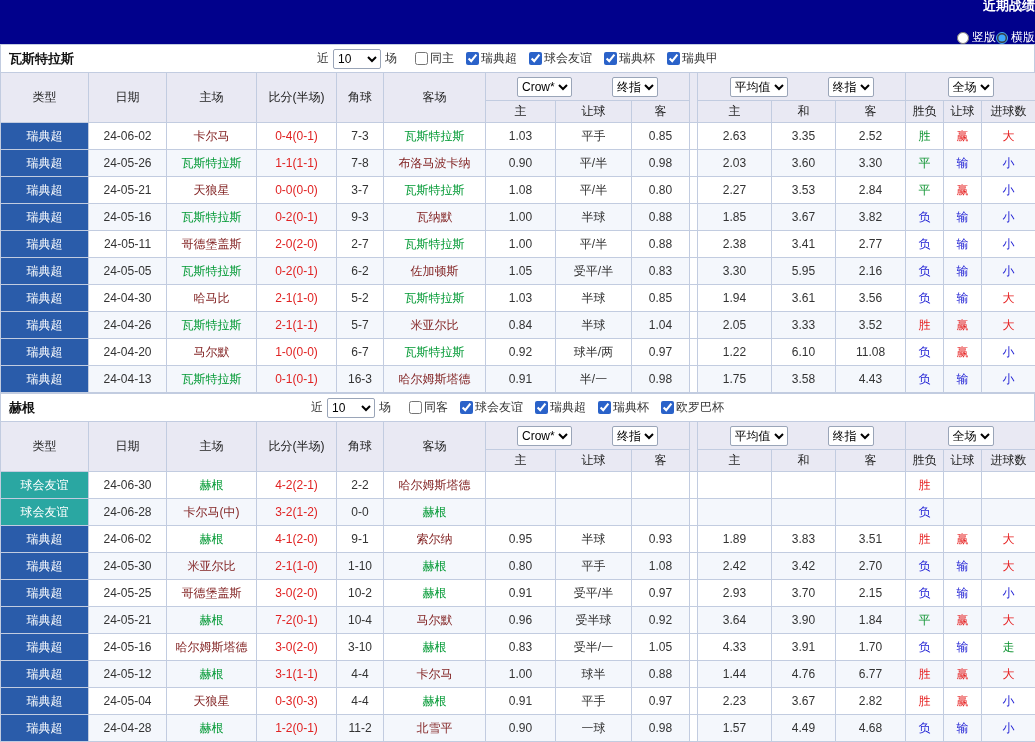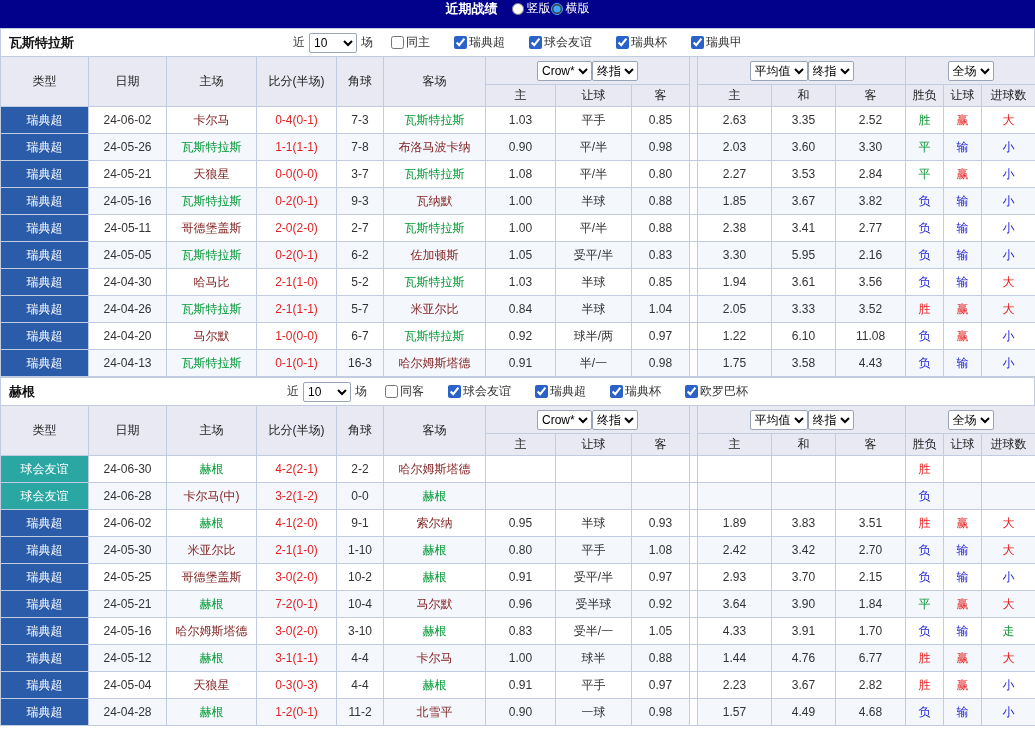--- a/index.html
+++ b/index.html
@@ -5,68 +5,69 @@
   html,body{margin:0;padding:0}
   body{
     width:1035px;
     background:#fff;
     color:#333;
     font-family:"Liberation Sans","DejaVu Sans",sans-serif;
     font-size:12px;
   }
   
   .topbar{
-    height:28px;
+    height:44px;
     background:#01018c;
     color:#fff;
     display:flex;
-    align-items:flex-start;
+    align-items:flex-end;
     justify-content:center;
     gap:14px;
+    flex-direction:column;
   }
   .topbar .title{font-weight:bold;font-size:13px}
   .radio-label{display:inline-flex;align-items:center;gap:3px;font-size:12px;color:#fff;cursor:pointer}
   .radio-label input{width:12px;height:12px;margin:0;accent-color:#3ea6ff}
   
   .section-header{
     height:27px;
     position:relative;
     display:flex;
     align-items:center;
     background:#fff;
     border:1px solid #c2cce0;
     border-bottom:none;
   }
   .team-name{
     position:absolute;left:8px;
     font-weight:bold;font-size:13px;color:#111;
   }
   .filters{margin:0 auto;display:flex;align-items:center;gap:6px}
   .near{display:inline-flex;align-items:center;gap:4px}
-  .checkboxes{display:inline-flex;align-items:flex-start;gap:24px;margin-left:12px}
+  .checkboxes{display:inline-flex;align-items:flex-start;gap:12px;margin-left:12px}
   .cb-label{display:inline-flex;align-items:center;gap:2px;cursor:pointer}
   .cb-label input{width:13px;height:13px;margin:0;accent-color:#2a62c9}
   select{
     font-family:inherit;font-size:12px;height:20px;
     background:#fff;border:1px solid #9aa5b8;border-radius:2px;
   }
   .near-select{width:48px}
   
   table{border-collapse:collapse;table-layout:fixed;width:1035px}
   th,td{
     border:1px solid #c2cce0;
     text-align:center;
     overflow:hidden;
     white-space:nowrap;
     padding:0 1px;
   }
   thead th{background:#e9e9f3;font-weight:normal;color:#222}
   tr.hr1 th{height:27px}
   tr.hr2 th{height:21px}
-  th.group-th select{margin:0 0}
+  th.group-th select{margin:0 20px}
   th.spacer-th{background:#e9e9f3}
   tbody td{height:26px}
   tbody tr:nth-child(even){background:#f4f7fc}
   td.spacer-cell{background:#fff}
   td.type-cell{color:#fff;font-size:12px}
   td.type-league{background:#2a5caa}
   td.type-friendly{background:#2aa7a2}
   td.team{color:#7f1d1d}
   td.team.subject{color:#009933}
   td.score{color:#e02222}

